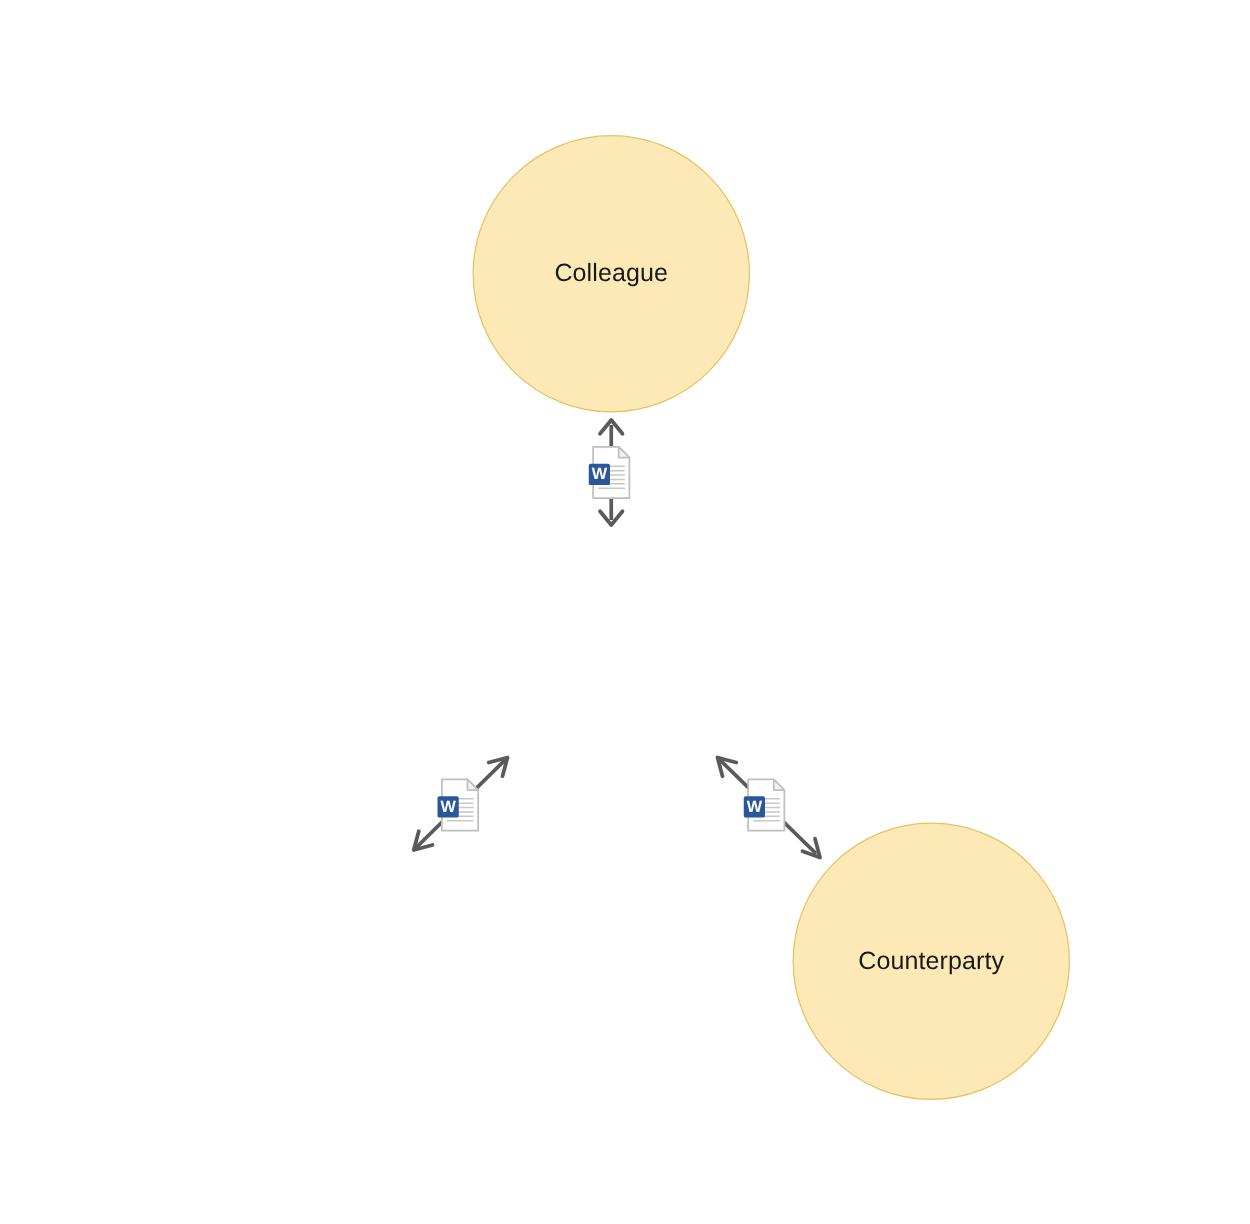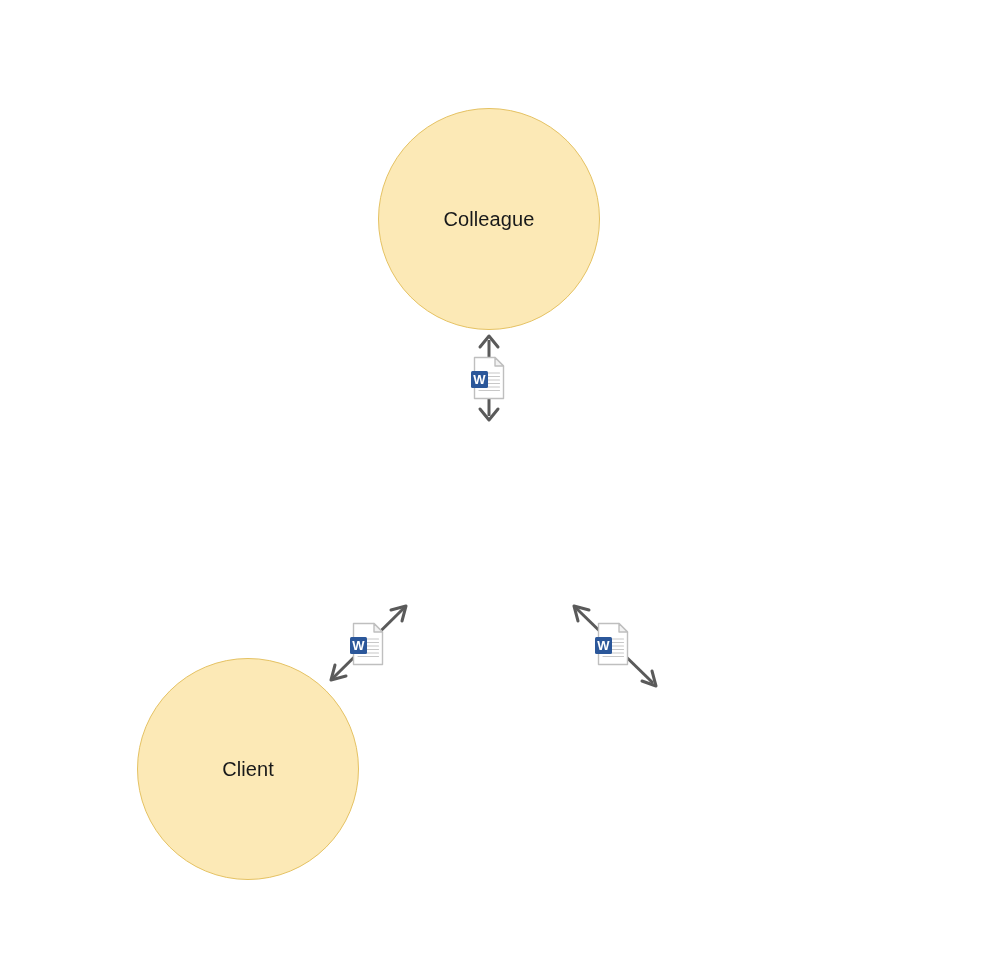--- a/index.html
+++ b/index.html
@@ -73,24 +73,24 @@
       <polyline points="589,610 574,606 578,621" fill="none" stroke="#5A5A5A" stroke-width="3" stroke-linecap="round" stroke-linejoin="round"></polyline>
       <polyline points="642,681 656,686 652,671" fill="none" stroke="#5A5A5A" stroke-width="3" stroke-linecap="round" stroke-linejoin="round"></polyline>
     </g>
   </svg>
 
   <div class="node" id="node-colleague" style="left: 378px; top: 108px; width: 222px; height: 222px; background: rgb(252, 233, 182); border: 1.5px solid rgb(229, 194, 99);">
     <span class="node-label" style="color: rgb(24, 25, 26);">Colleague</span>
   </div>
 
 
-  <div class="node" id="node-client" style="left: 137px; top: 658px; width: 222px; height: 222px; background: rgb(252, 233, 182); border: 1.5px solid rgb(229, 194, 99);">
-    <span class="node-label" style="color: rgb(24, 25, 26);">Client</span>
+
+  <div class="node" id="node-counterparty" style="left: 634px; top: 658px; width: 222px; height: 222px; background: rgb(252, 233, 182); border: 1.5px solid rgb(229, 194, 99);">
+    <span class="node-label" style="color: rgb(24, 25, 26);">Counterparty</span>
   </div>
-
 
   <div class="doc-icon" id="doc-icon-0" style="left: 470px; top: 356px;">
   <svg viewBox="0 0 38 44" width="38" height="44" xmlns="http://www.w3.org/2000/svg">
     <path d="M4.5 1.5 H25 L33.5 10 V42.5 H4.5 Z" fill="#ffffff" stroke="#BFBFBF" stroke-width="1.4" stroke-linejoin="round"></path>
     <path d="M25 1.5 V10 H33.5 Z" fill="#F2F2F2" stroke="#BFBFBF" stroke-width="1.4" stroke-linejoin="round"></path>
     <g stroke="#C8C8C8" stroke-width="1.2" stroke-linecap="round">
       <line x1="15" y1="17" x2="29.5" y2="17"></line>
       <line x1="15" y1="20.5" x2="29.5" y2="20.5"></line>
       <line x1="15" y1="24" x2="29.5" y2="24"></line>
       <line x1="15" y1="27.5" x2="29.5" y2="27.5"></line>

